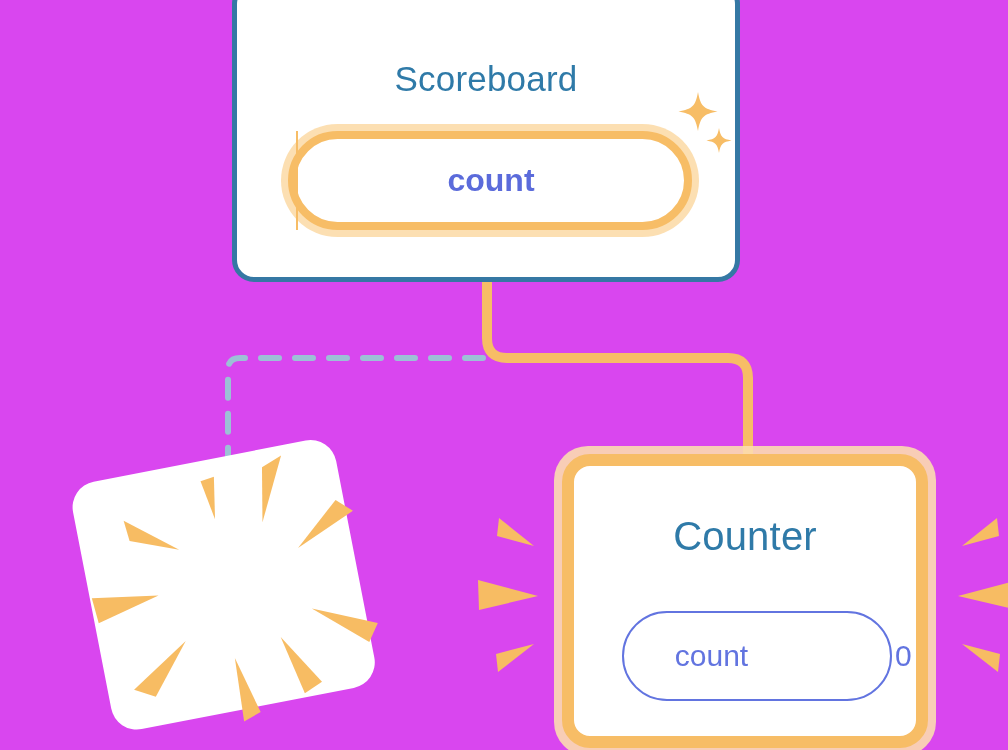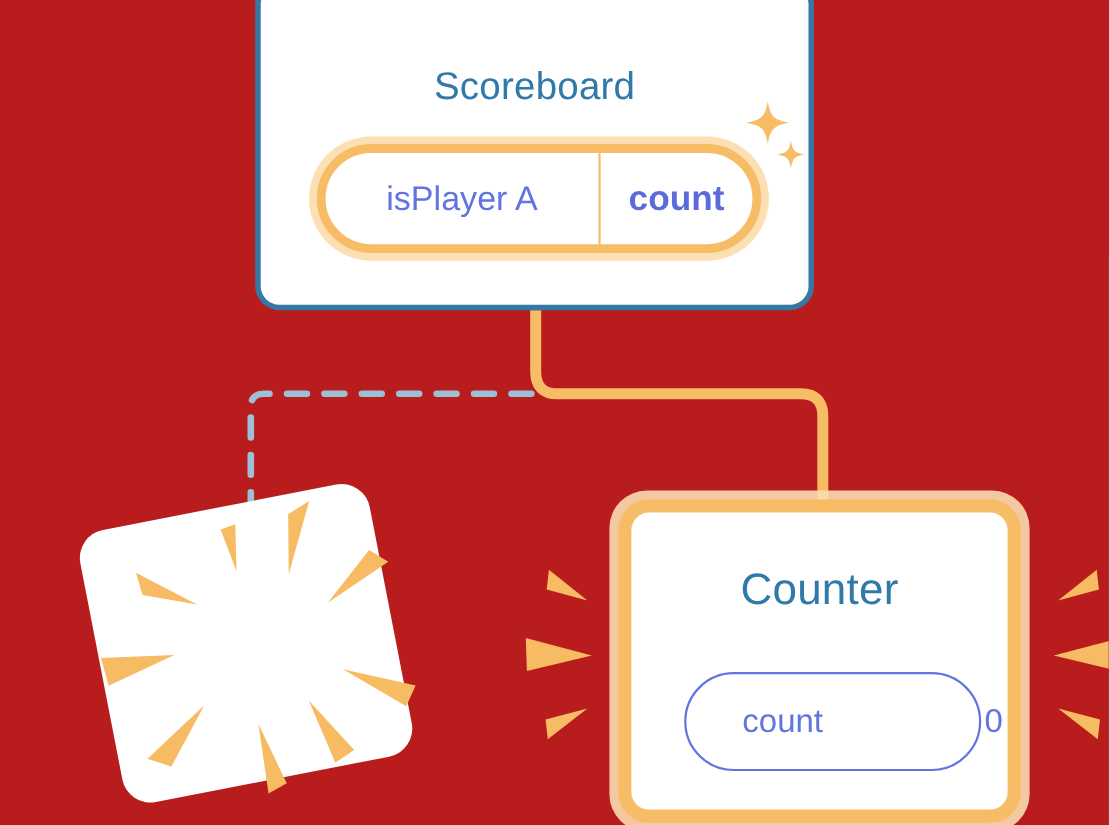--- a/index.html
+++ b/index.html
@@ -9,21 +9,21 @@
     background: #4c6873;
   }
   body {
     font-family: "Liberation Sans", sans-serif;
   }
 
   #stage {
     position: relative;
     width: 1008px;
     height: 750px;
-    background: #b91c1c;
+    background: #d946ef;
     overflow: hidden;
   }
 
   
   #connectors {
     position: absolute;
     left: 0; top: 0;
     width: 1008px;
     height: 750px;
     z-index: 1;
@@ -237,21 +237,20 @@
 
     <path d="M 487 282 L 487 338 Q 487 358 507 358 L 728 358 Q 748 358 748 378 L 748 460" fill="none" stroke="#f7bd66" stroke-width="10" stroke-linecap="butt"></path>
   </svg>
 
   <div id="scoreboard-card">
     <div class="card-title">Scoreboard</div>
 
     <div id="scoreboard-pill-wrap">
       <div id="scoreboard-pill-halo"></div>
       <div id="scoreboard-pill">
-        <div class="pill-key">isPlayer A</div>
         <div class="pill-divider"></div>
         <div class="pill-val">count</div>
       </div>
     </div>
   </div>
 
   <svg id="sparkles" viewBox="0 0 80 80" xmlns="http://www.w3.org/2000/svg">
     <path fill="#f7bd66" d="M 30 4 C 32.5 18 35.5 21 49.5 23.5 C 35.5 26 32.5 29 30 43 C 27.5 29 24.5 26 10.5 23.5 C 24.5 21 27.5 18 30 4 Z"></path>
     <path fill="#f7bd66" d="M 51 40 C 52.6 49 54.5 50.9 63.5 52.5 C 54.5 54.1 52.6 56 51 65 C 49.4 56 47.5 54.1 38.5 52.5 C 47.5 50.9 49.4 49 51 40 Z"></path>
   </svg>

